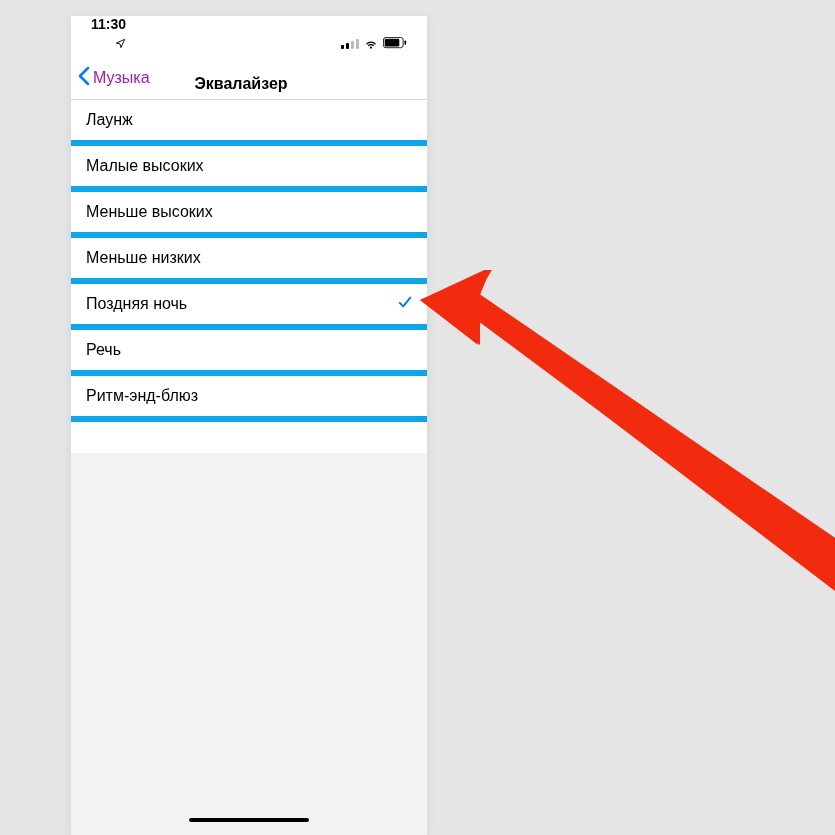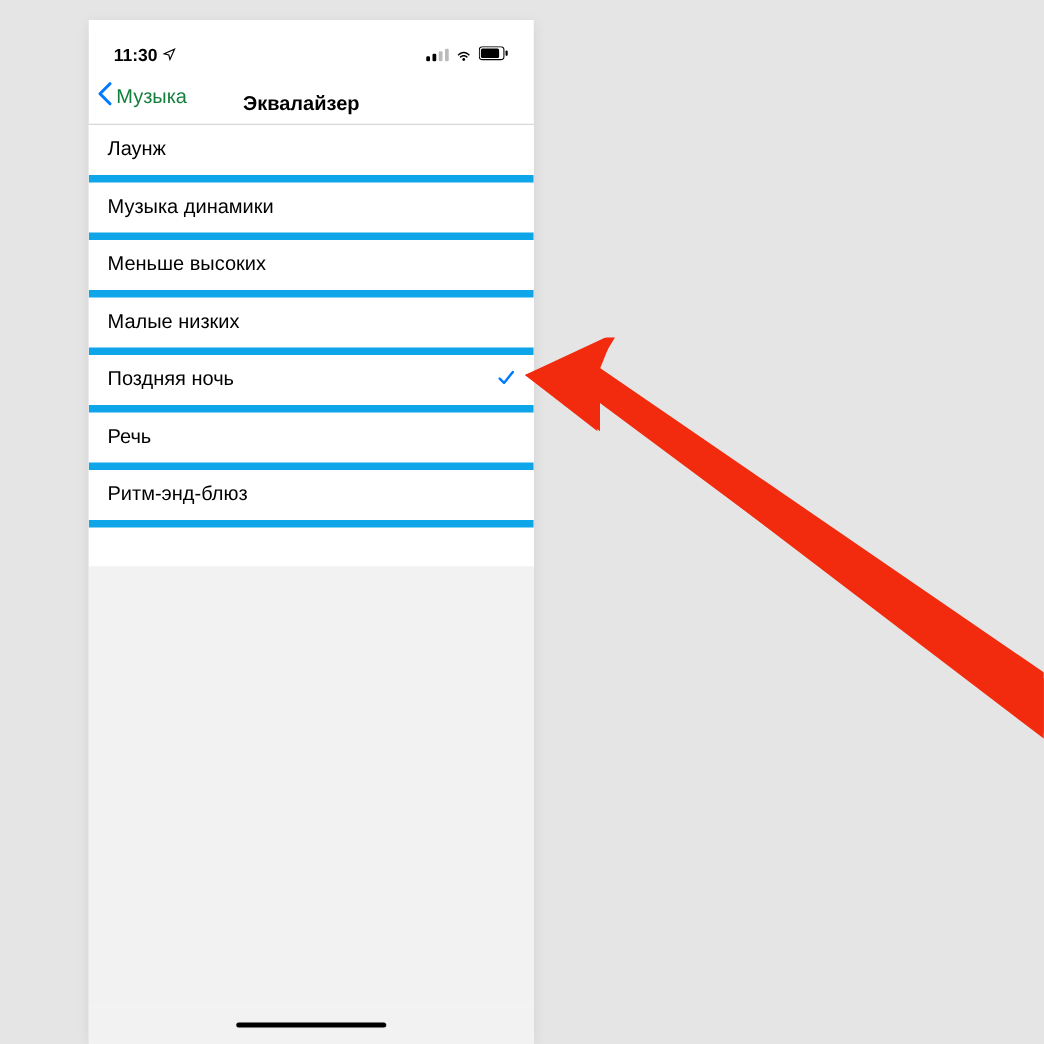--- a/index.html
+++ b/index.html
@@ -31,22 +31,23 @@
       display: flex;
       align-items: flex-end;
       justify-content: space-between;
       padding: 0 20px 4px 20px;
       font-size: 14px;
       font-weight: 600;
       color: #000;
     }
     .status-left {
       display: flex;
-      align-items: center;
+      align-items: flex-end;
       gap: 4px;
+      flex-direction: column;
     }
     .status-right {
       display: flex;
       align-items: center;
       gap: 5px;
     }
     .location-icon svg {
       width: 11px;
       height: 11px;
     }
@@ -70,21 +71,21 @@
       height: 44px;
       display: flex;
       align-items: center;
       padding: 0 6px;
       position: relative;
       border-bottom: 1px solid #d8d8d8;
     }
     .back-button {
       display: flex;
       align-items: center;
-      color: #15803d;
+      color: #a21caf;
       font-size: 16px;
       gap: 2px;
       cursor: pointer;
     }
     .chevron-left svg {
       width: 14px;
       height: 20px;
     }
     .nav-title {
       position: absolute;
@@ -189,27 +190,27 @@
       <span>Музыка</span>
     </div>
     <div class="nav-title">Эквалайзер</div>
   </div>
 
   <div class="list" id="list-container">
       <div class="list-item">
         <span>Лаунж</span>
       </div>
       <div class="list-item">
-        <span>Музыка динамики</span>
+        <span>Малые высоких</span>
       </div>
       <div class="list-item">
         <span>Меньше высоких</span>
       </div>
       <div class="list-item">
-        <span>Малые низких</span>
+        <span>Меньше низких</span>
       </div>
       <div class="list-item">
         <span>Поздняя ночь</span>
         <span class="check-icon"><svg viewBox="0 0 16 16" fill="none" stroke="#007aff" stroke-width="2.2" stroke-linecap="round" stroke-linejoin="round">
             <polyline points="2,9 6,13 14,3"></polyline>
           </svg></span>
       </div>
       <div class="list-item">
         <span>Речь</span>
       </div>

